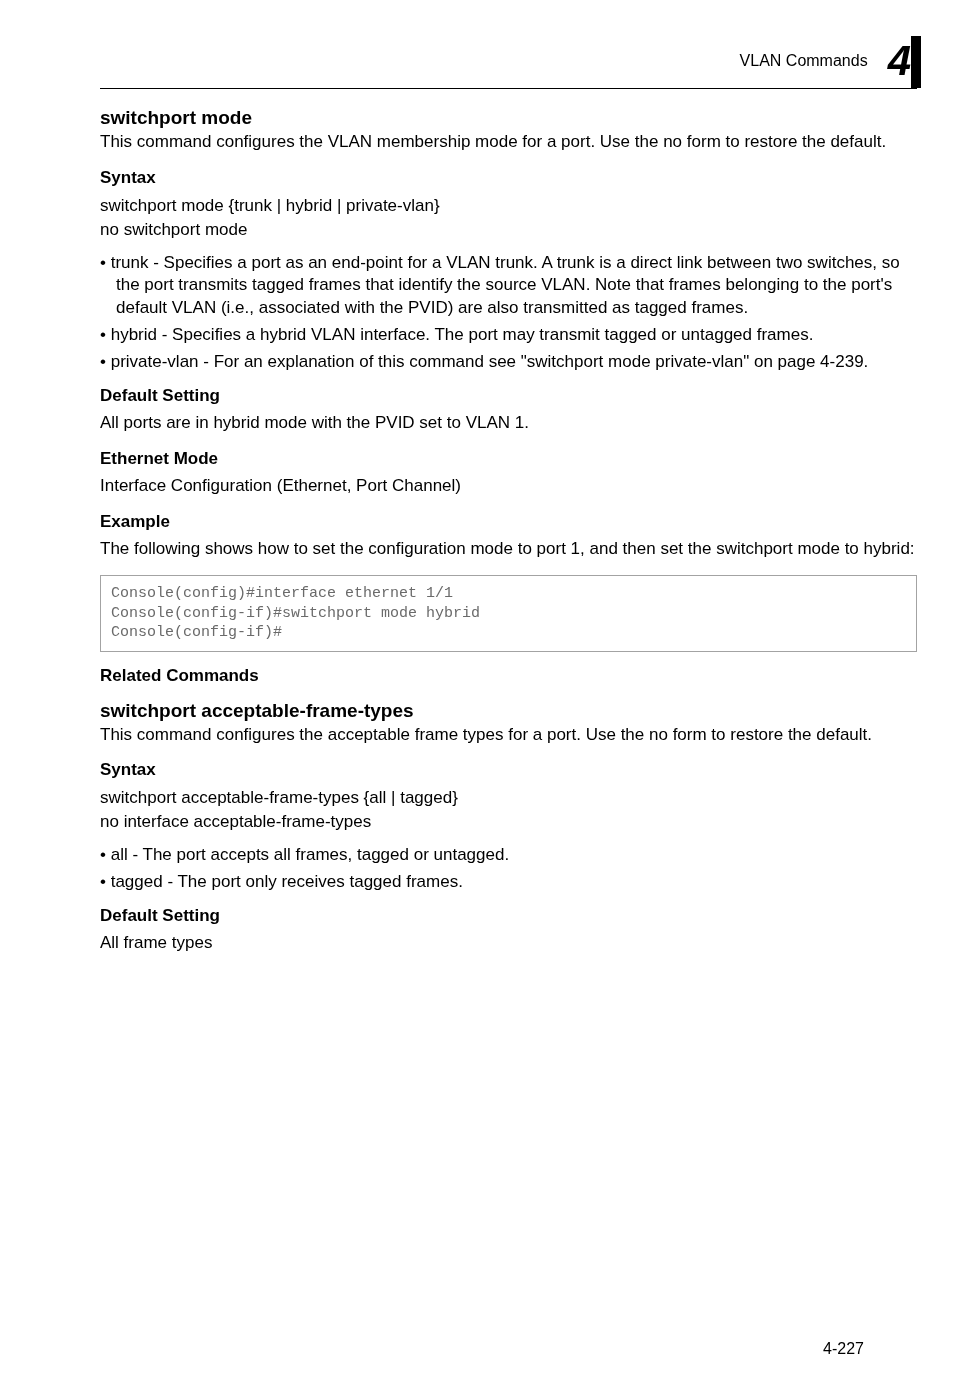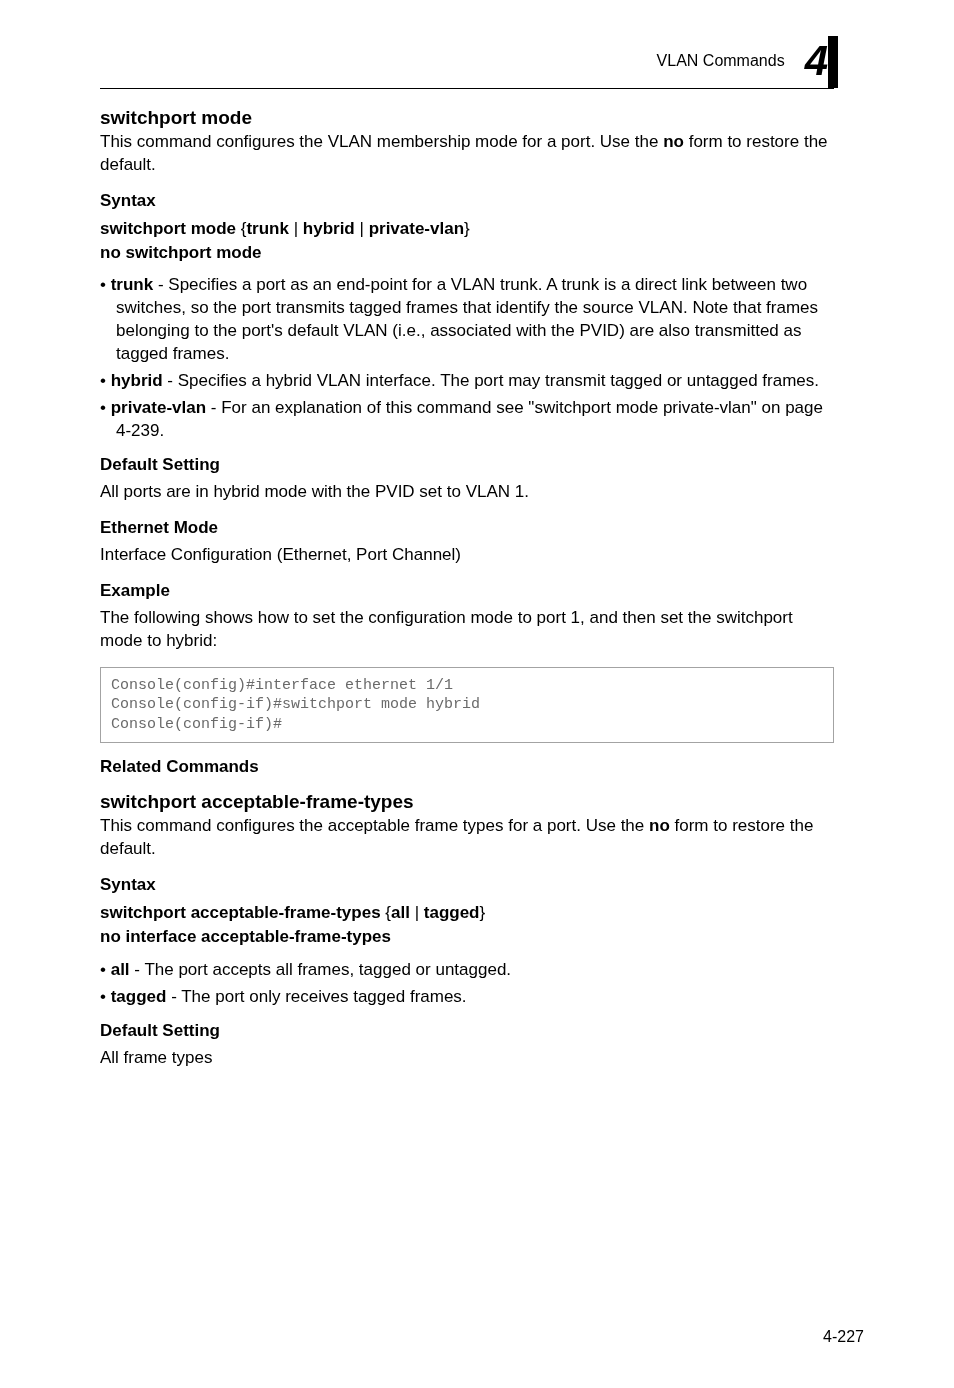--- a/index.html
+++ b/index.html
@@ -6,21 +6,21 @@
     margin: 0;
     padding: 0;
     background: #fff;
     font-family: Arial, Helvetica, sans-serif;
     color: #000;
     width: 954px;
   }
   .page {
     width: 954px;
     min-height: 1388px;
-    padding: 40px 120px 40px 100px;
+    padding: 40px 37px 40px 100px;
     box-sizing: border-box;
     position: relative;
   }
   .running-head {
     text-align: right;
     font-size: 16px;
     margin-bottom: 6px;
     display: flex;
     justify-content: flex-end;
     align-items: center;
@@ -95,25 +95,25 @@
     padding: 8px 10px;
     margin: 6px 0 14px 0;
     font-family: "Courier New", monospace;
     font-size: 15px;
     color: #6a6a6a;
     white-space: pre;
     line-height: 1.3;
   }
   .page-num {
     position: absolute;
-    bottom: 42px;
+    bottom: 30px;
     right: 90px;
     font-size: 16px;
   }
-  b { font-weight: bold; }
+  b { font-weight: normal; }
 </style>
 </head>
 <body>
 
 <div class="page">
 
   <div class="running-head">
     <span>VLAN Commands</span>
     <span class="chapter-badge">4</span>
   </div>

